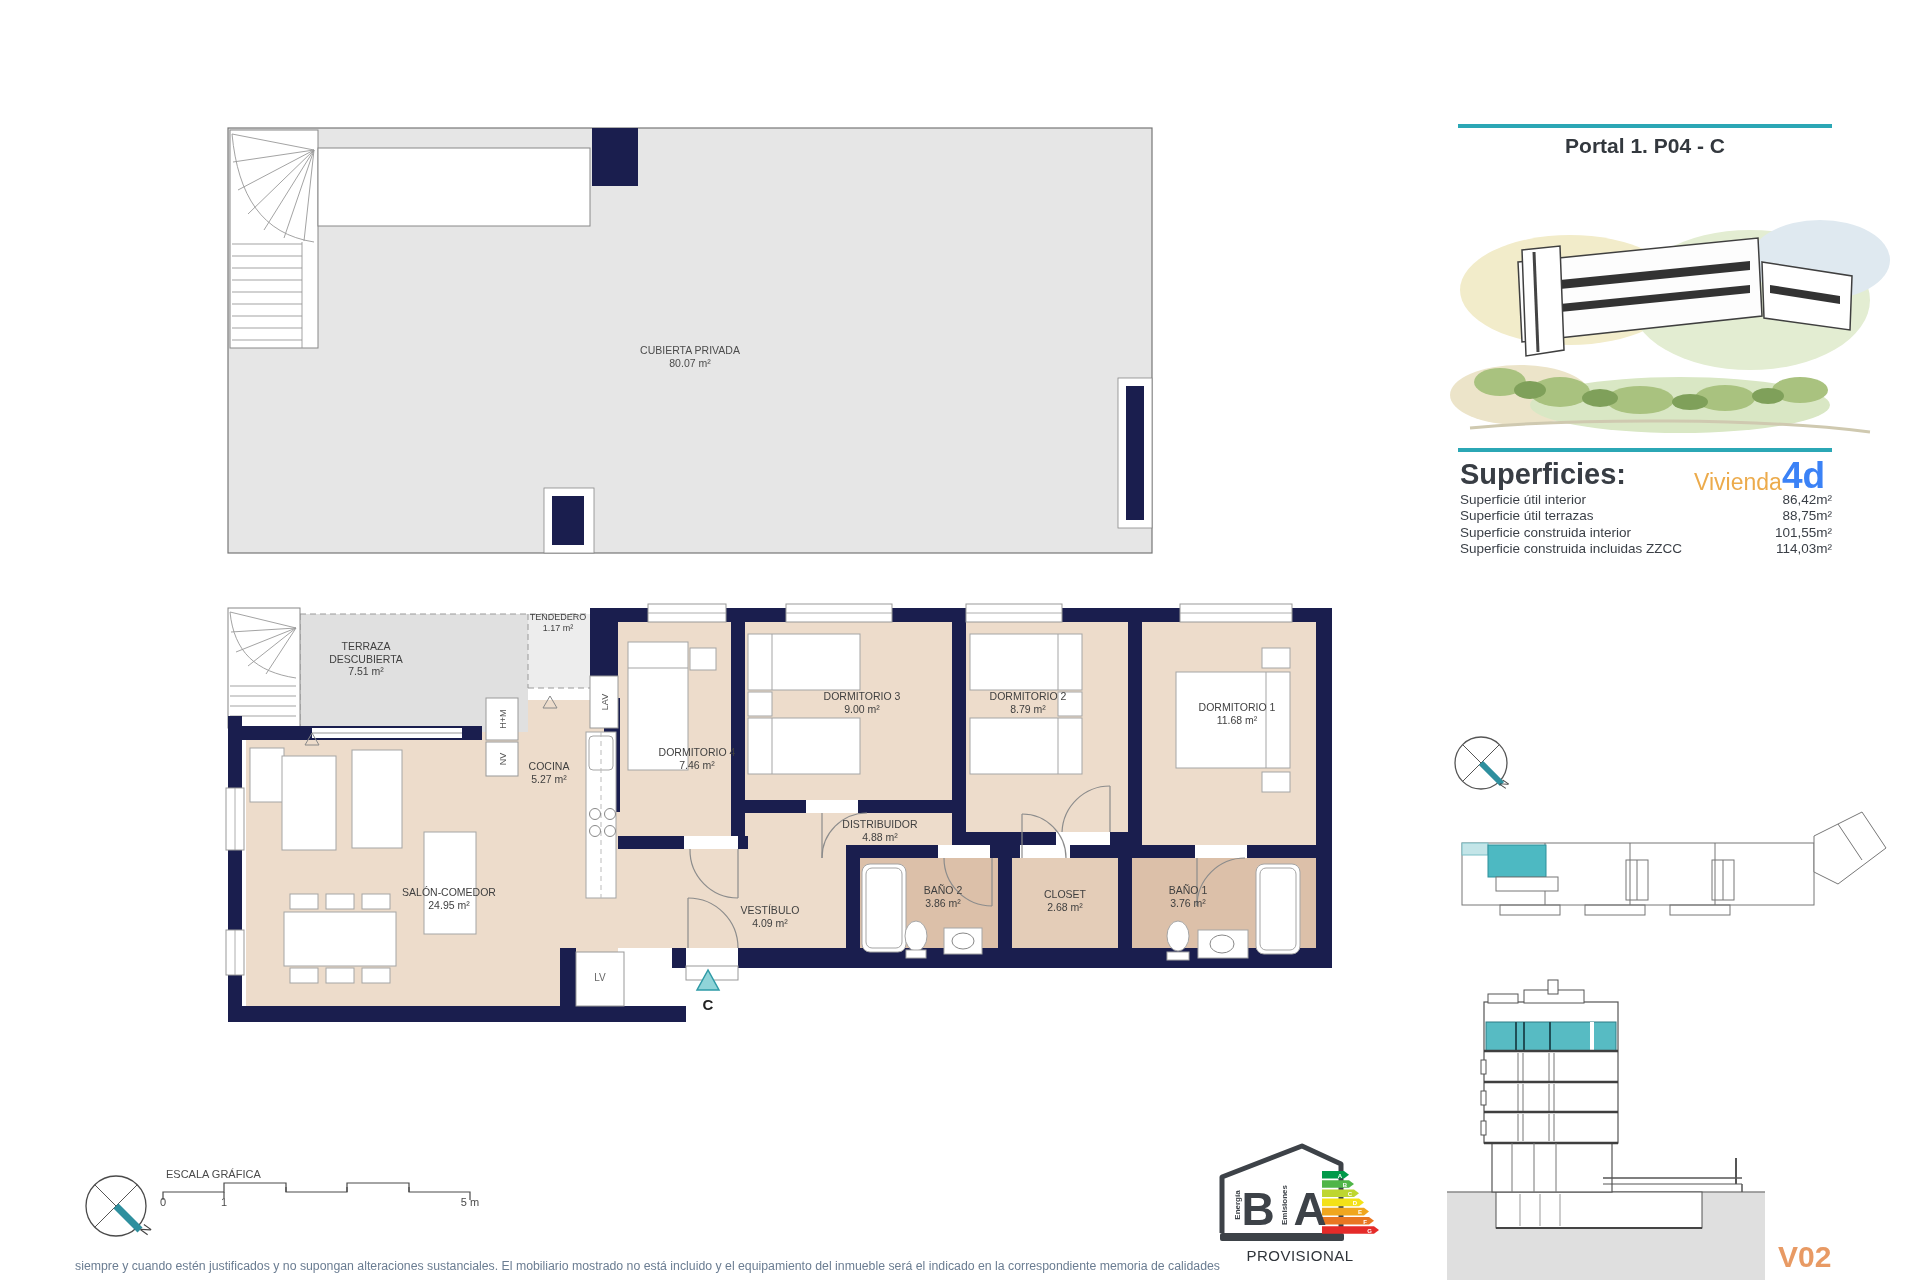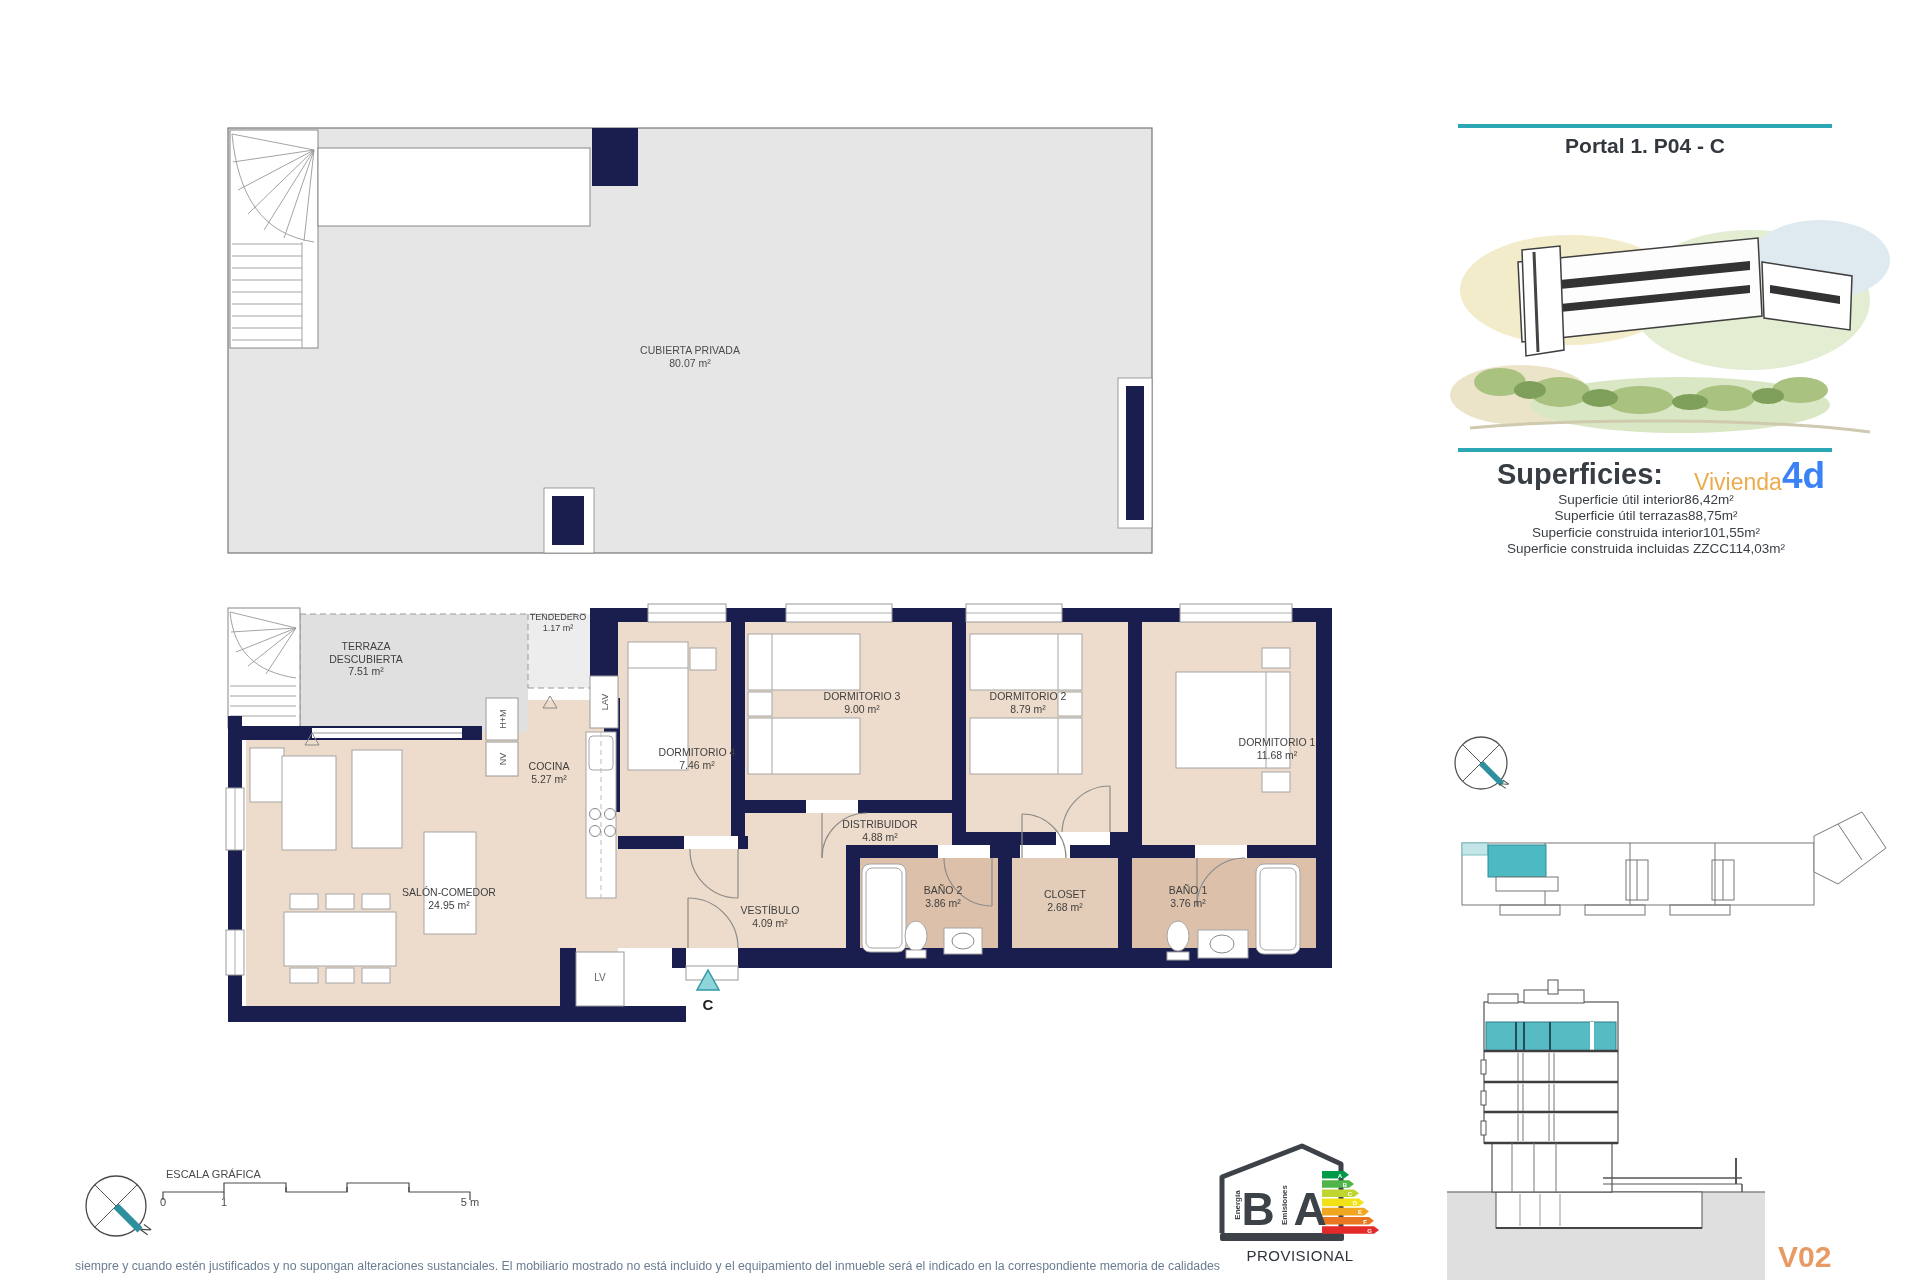--- a/index.html
+++ b/index.html
@@ -11,21 +11,21 @@
   .room-label{font-size:10.5px;line-height:12.5px;color:#3f3f3f;white-space:nowrap;}
   .room-label .nm{white-space:pre-line;}
   .room-label.sm{font-size:9px;line-height:11px;}
   .vlab{font-size:9px;color:#555;transform:translate(-50%,-50%) rotate(-90deg);white-space:nowrap;}
   .title{font-size:21px;font-weight:bold;color:#33383e;}
   .rule{height:4px;background:#2ba7b5;}
   .sup-head{font-size:29px;font-weight:bold;color:#383d44;}
   .sup-viv{font-size:23px;color:#ecab4c;}
   .sup-code{font-size:37px;font-weight:bold;color:#3b82f6;}
   .sup-rows{width:372px;font-size:13.5px;line-height:16.4px;color:#3a3f46;}
-  .sup-row{display:flex;justify-content:center;}
+  .sup-row{display:flex;justify-content:space-between;}
   .roof-label,.c-label{color:#4c4c4c;}
   .esc-label{font-size:11px;color:#4a4a4a;}
   .tick{font-size:11px;color:#4a4a4a;}
   .disc{font-size:12.3px;color:#6b7d92;white-space:nowrap;}
   .prov{font-size:15px;letter-spacing:.5px;color:#2f343a;}
   .v02{font-size:30px;font-weight:bold;color:#e89a64;}
   .nlab{font-size:13px;color:#444;transform:rotate(-55deg);}
   .nlab.sm2{font-size:11px;}
   .c-mark{font-size:15px;font-weight:bold;color:#222;}
   .big-letter{font-size:46px;font-weight:bold;color:#3d4248;}
@@ -367,21 +367,21 @@
     <line x1="286" y1="1187" x2="286" y2="1192"></line>
     <line x1="347" y1="1187" x2="347" y2="1192"></line>
     <line x1="409" y1="1187" x2="409" y2="1192"></line>
   </g>
 </svg>
 
 <div class="abs rule" style="left:1458px;top:124px;width:374px;"></div>
 <div class="abs ctr title" style="left:1645px;top:134px;">Portal 1. P04 - C</div>
 
 <div class="abs rule" style="left:1458px;top:448px;width:374px;"></div>
-<div class="abs sup-head" style="left:1497px;top:458px;">Superficies:</div>
+<div class="abs sup-head" style="left:1460px;top:458px;">Superficies:</div>
 <div class="abs sup-viv" style="left:1694px;top:469px;">Vivienda</div>
 <div class="abs sup-code" style="left:1782px;top:455px;">4d</div>
 <div class="abs sup-rows" style="left:1460px;top:492px;">
   <div class="sup-row">
         <span>Superficie útil interior</span>
         <span>86,42m²</span>
       </div>
   <div class="sup-row">
         <span>Superficie útil terrazas</span>
         <span>88,75m²</span>
@@ -419,21 +419,21 @@
       <div>7.46 m²</div>
     </div>
 <div class="abs ctr room-label" style="left:862px;top:690px;">
       <div class="nm">DORMITORIO 3</div>
       <div>9.00 m²</div>
     </div>
 <div class="abs ctr room-label" style="left:1028px;top:690px;">
       <div class="nm">DORMITORIO 2</div>
       <div>8.79 m²</div>
     </div>
-<div class="abs ctr room-label" style="left:1237px;top:736px;margin-left:40px;">
+<div class="abs ctr room-label" style="left:1237px;top:701px;">
       <div class="nm">DORMITORIO 1</div>
       <div>11.68 m²</div>
     </div>
 <div class="abs ctr room-label" style="left:880px;top:818px;">
       <div class="nm">DISTRIBUIDOR</div>
       <div>4.88 m²</div>
     </div>
 <div class="abs ctr room-label" style="left:449px;top:886px;">
       <div class="nm">SALÓN-COMEDOR</div>
       <div>24.95 m²</div>

